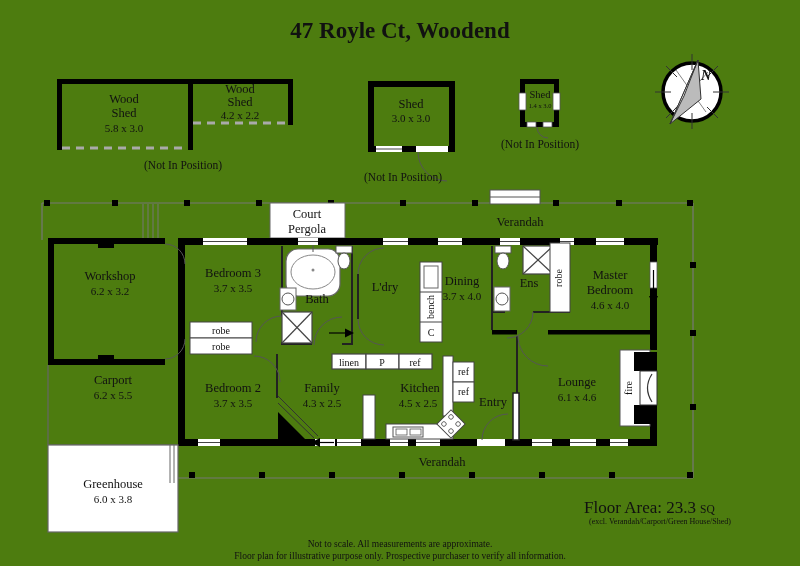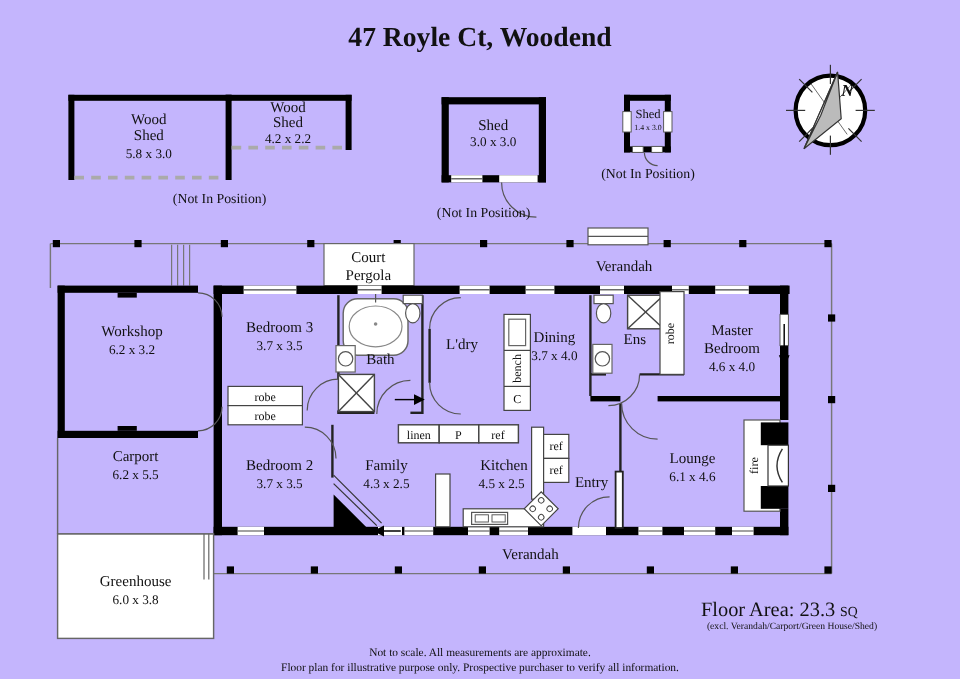--- a/index.html
+++ b/index.html
@@ -1,16 +1,16 @@
 <!DOCTYPE html>
 <html><head>
 <meta charset="utf-8">
 <style>
   html,body{margin:0;padding:0;background:#fff;}
-  #canvas{position:relative;width:800px;height:566px;background:#c4b5fd;overflow:hidden;
+  #canvas{position:relative;width:800px;height:566px;background:#4d7c0f;overflow:hidden;
           font-family:"Liberation Serif","DejaVu Serif",serif;}
   svg text{fill:#111;font-family:"Liberation Serif","DejaVu Serif",serif;}
   .rn{font-size:12.5px;}
   .dm{font-size:11px;}
   .sm{font-size:10px;}
   .nip{font-size:11.5px;}
 </style>
 </head>
 <body>
 

